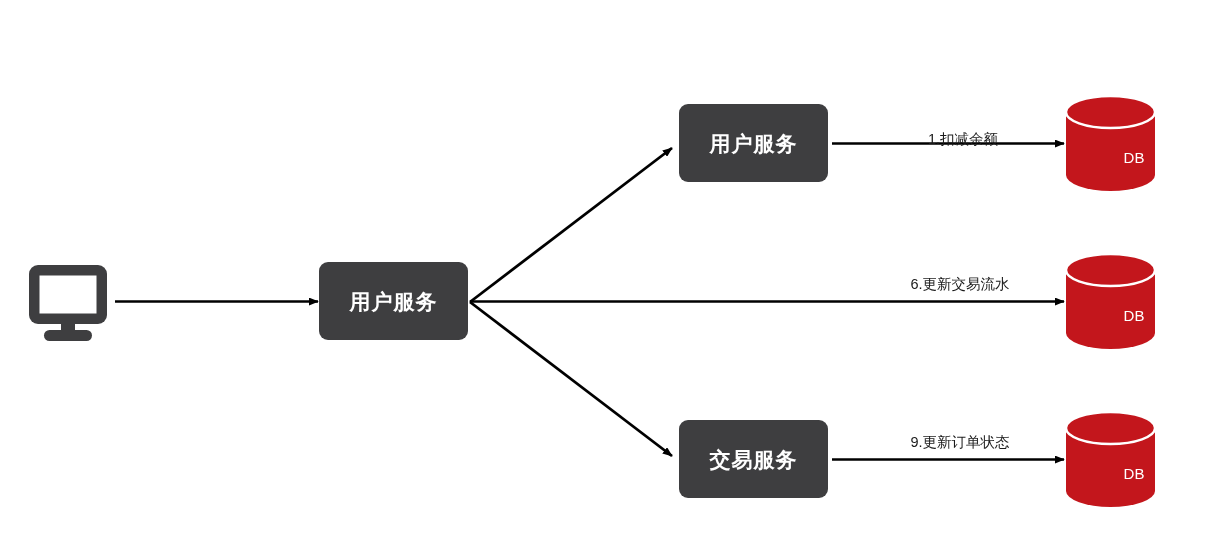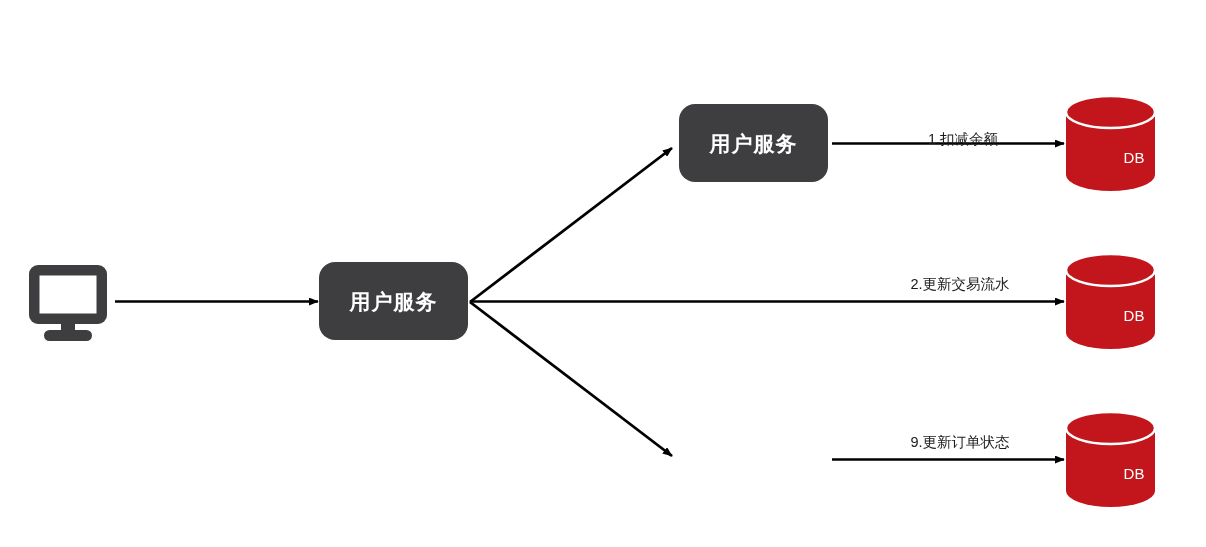--- a/index.html
+++ b/index.html
@@ -20,21 +20,21 @@
   .svg-layer {
     position: absolute;
     left: 0;
     top: 0;
     width: 1206px;
     height: 547px;
   }
   
   .node-box {
     position: absolute;
-    border-radius: 16px;
+    border-radius: 9px;
     display: flex;
     align-items: center;
     justify-content: center;
     box-sizing: border-box;
   }
   .node-label {
     color: #ffffff;
     font-size: 21px;
     font-weight: bold;
     letter-spacing: 1px;
@@ -114,26 +114,29 @@
   </svg>
 
   <div class="node-box" style="left:319px; top:262px; width:149px; height:78px; background:#3e3e40;">
     <span class="node-label">用户服务</span>
   </div>
 
   <div class="node-box" style="left:679px; top:104px; width:149px; height:78px; background:#3e3e40;">
     <span class="node-label">用户服务</span>
   </div>
 
+  <div class="node-box" style="left:679px; top:420px; width:149px; height:78px; background:#3e3e40;">
+    <span class="node-label">交易服务</span>
+  </div>
 
   <span class="db-text" style="left:1110px; top:157px;">DB</span>
 
   <span class="db-text" style="left:1110px; top:315px;">DB</span>
 
   <span class="db-text" style="left:1110px; top:473px;">DB</span>
 
   <span class="edge-label" style="left:963px; top:132px;">1.扣减余额</span>
 
-  <span class="edge-label" style="left:960px; top:277px;">2.更新交易流水</span>
+  <span class="edge-label" style="left:960px; top:277px;">6.更新交易流水</span>
 
   <span class="edge-label" style="left:960px; top:435px;">9.更新订单状态</span>
 
 </div>
 
 </body></html>

